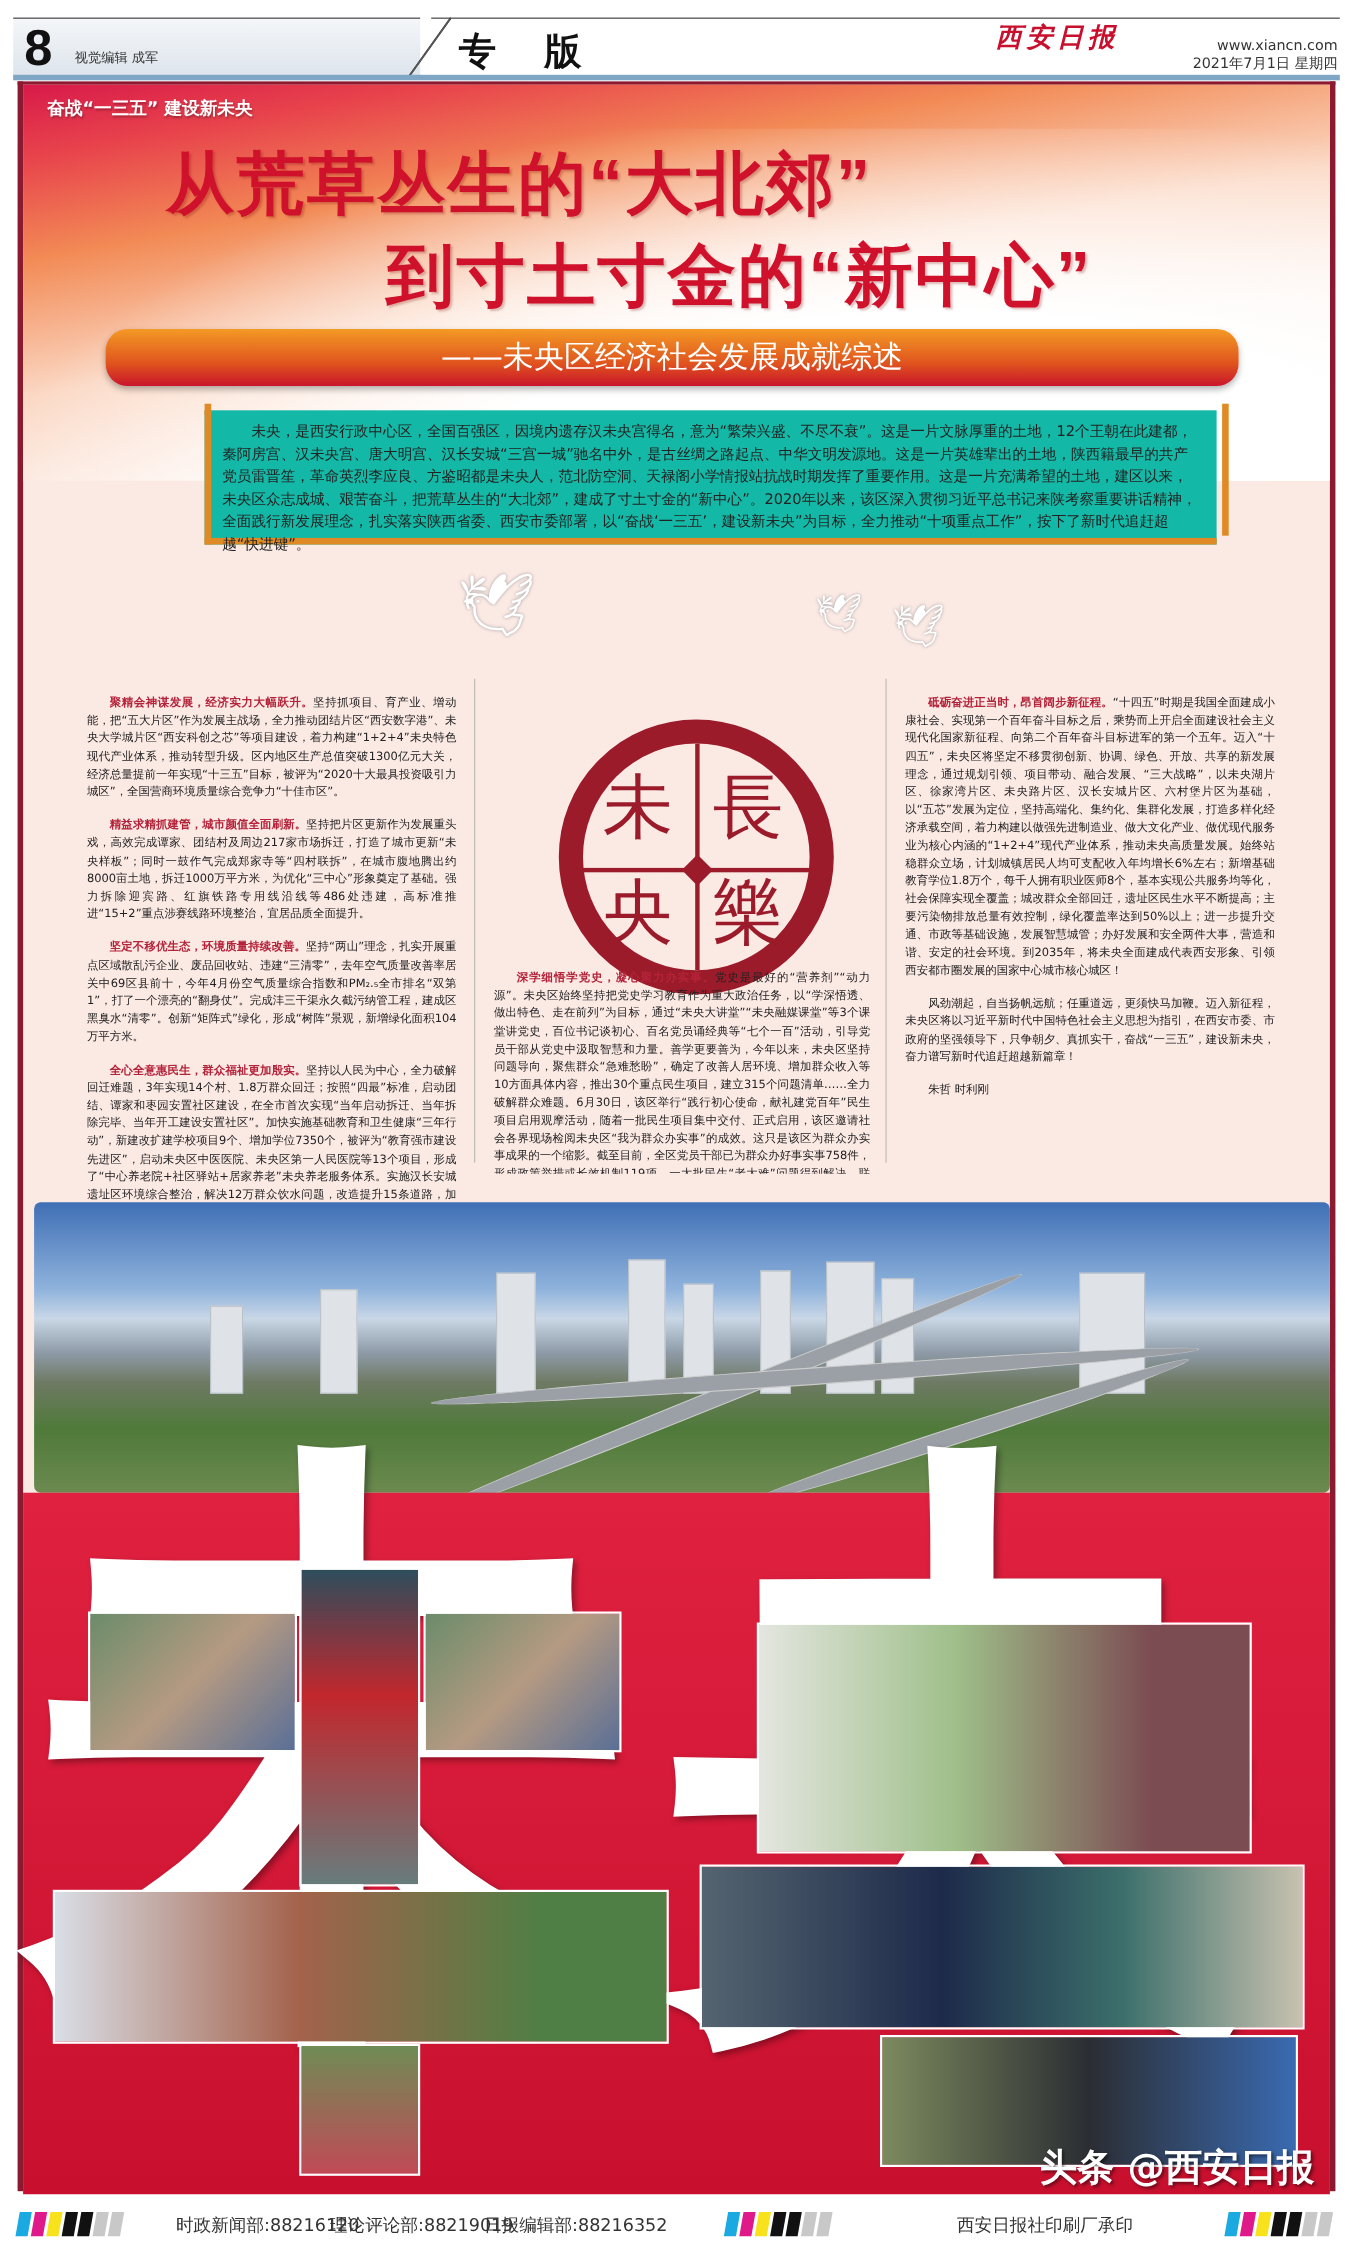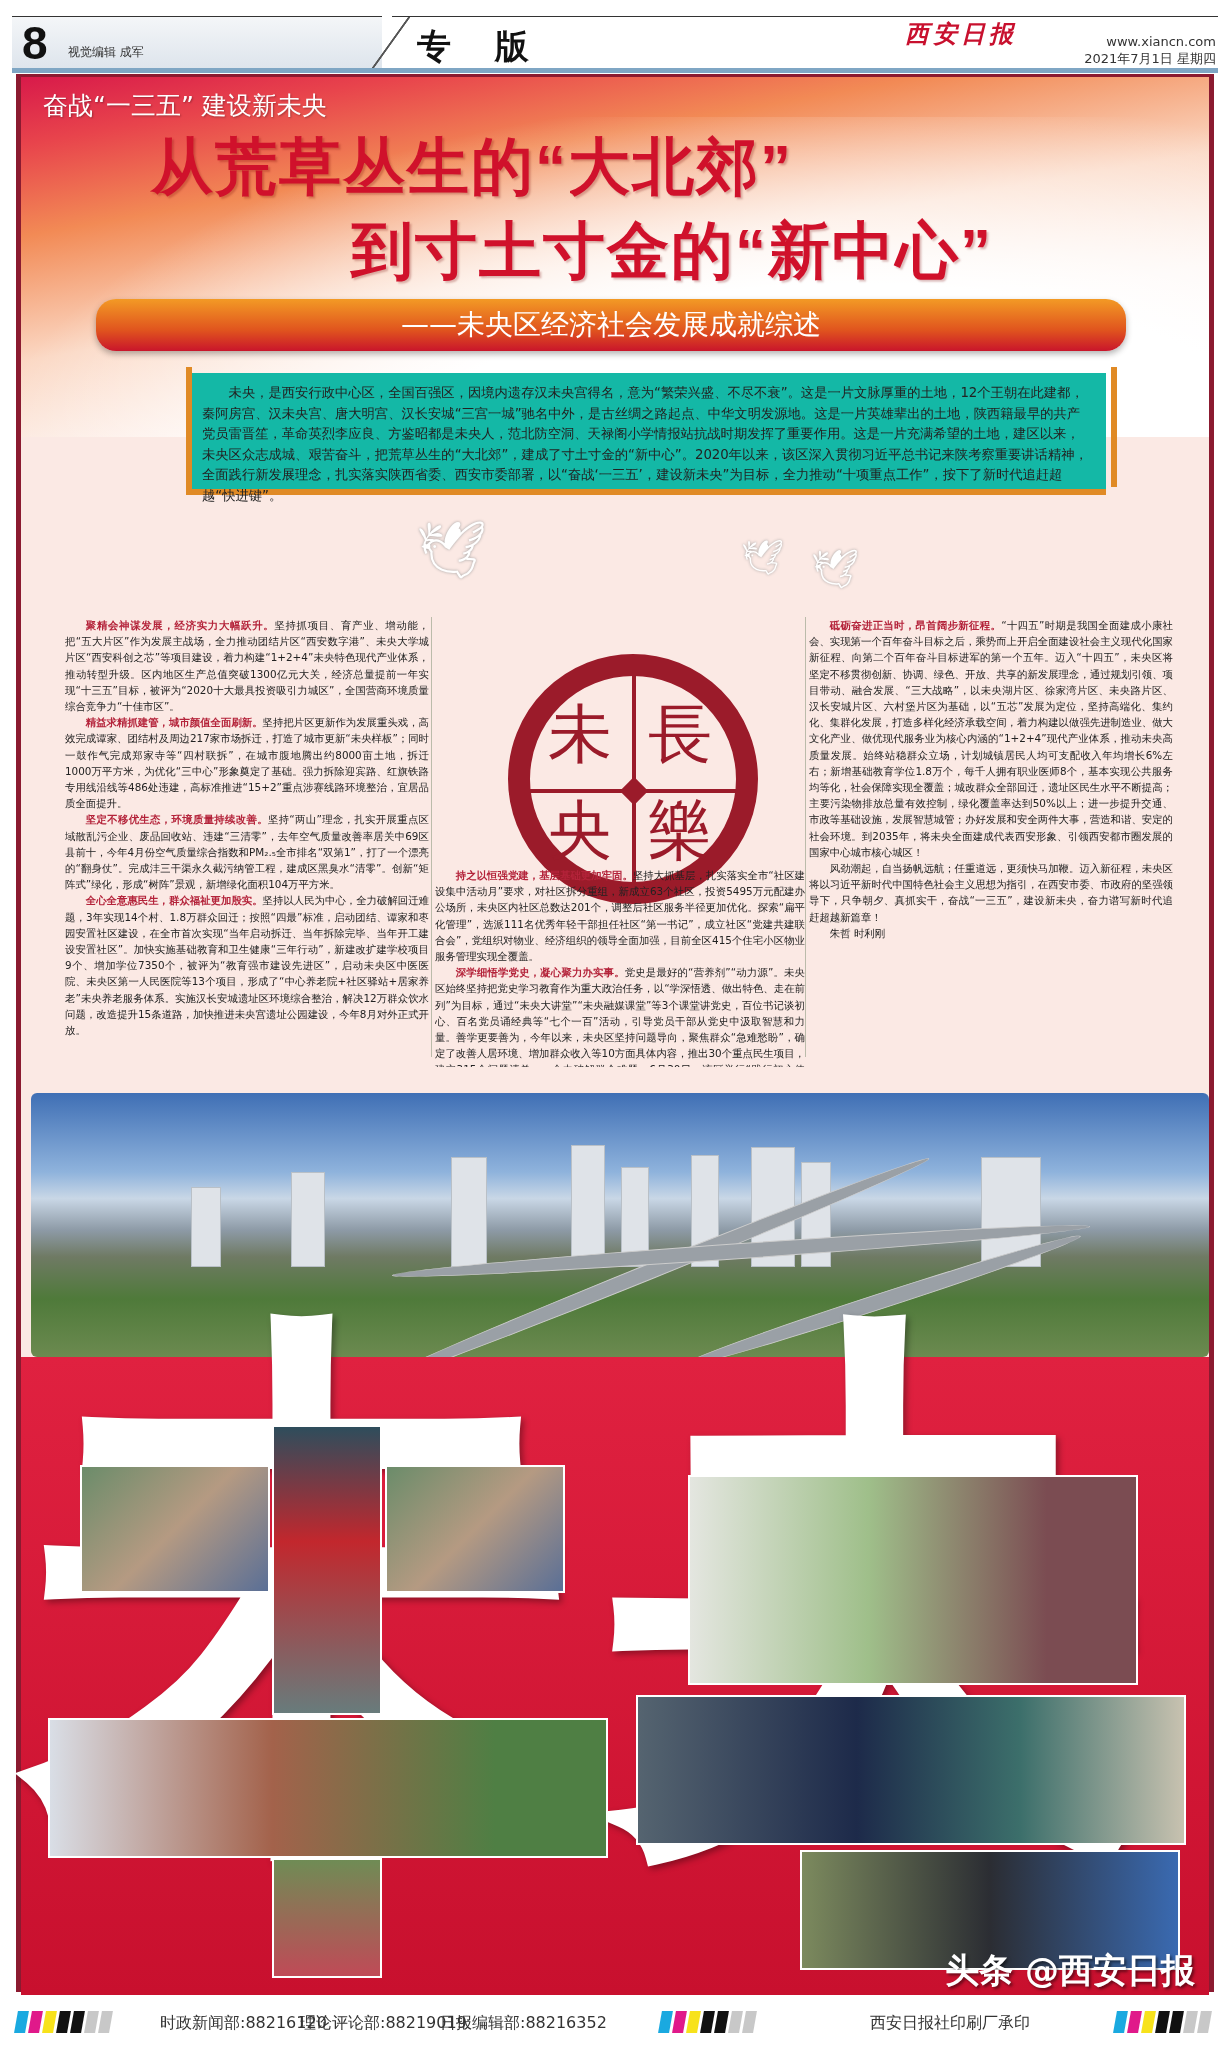--- a/index.html
+++ b/index.html
@@ -10,30 +10,30 @@
   .page-no{position:absolute;left:10px;top:6px;font-family:"Liberation Sans",sans-serif;font-weight:bold;font-size:46px;line-height:46px;color:#111}
   .editor{position:absolute;left:56px;top:30px;font-size:12px;color:#333}
   .section{position:absolute;left:405px;top:24px;font-size:34px;font-weight:bold;letter-spacing:16px;color:#111}
   .mh-rule{position:absolute;left:380px;top:16px;right:0;border-top:1px solid #333}
   .logo{position:absolute;left:893px;top:18px;font-family:"DejaVu Serif",serif;font-style:italic;font-weight:bold;font-size:24px;color:#c8102e;letter-spacing:4px}
   .site{position:absolute;right:2px;top:33px;font-size:13px;color:#333;text-align:right;line-height:17px}
   .blue-bar{position:absolute;left:12px;top:68px;width:1206px;height:5px;background:#7fa6c4}
   .frame{position:absolute;left:16px;top:74px;width:1198px;height:1918px;border-left:5px solid #8b1a30;border-right:5px solid #8b1a30;border-top:3px solid #8b1a30;background:#fbe9e4}
   .header-bg{position:absolute;left:0;top:0;width:100%;height:360px;background:linear-gradient(170deg,#d81a4a 0%,#e8444c 12%,#f28a55 28%,#fbd8c4 50%,#fdf1ec 70%,#fff 100%)}
   .header-wave{position:absolute;left:0;top:40px;width:100%;height:320px;background:radial-gradient(ellipse at 70% 120%,#fff 40%,rgba(255,255,255,0) 75%)}
-  .kicker{position:absolute;left:22px;top:12px;font-size:25px;font-weight:normal;color:#fff;text-shadow:1px 1px 2px rgba(0,0,0,.3)}
+  .kicker{position:absolute;left:22px;top:12px;font-size:16px;font-weight:bold;color:#fff;text-shadow:1px 1px 2px rgba(0,0,0,.3)}
   .headline{position:absolute;font-family:"Liberation Sans",sans-serif;font-weight:bold;color:#d0112b;text-shadow:2px 2px 2px rgba(120,0,0,.25);letter-spacing:2px}
   .h1{left:130px;top:48px;font-size:62px}
   .h2{left:330px;top:132px;font-size:62px}
   .subtitle-bar{position:absolute;left:75px;top:222px;width:1030px;height:52px;border-radius:20px;background:linear-gradient(#f39a25,#e0541e 60%,#c9152b);box-shadow:0 3px 6px rgba(0,0,0,.3);color:#fff;font-size:28px;text-align:center;line-height:52px}
   .intro{position:absolute;left:165px;top:296px;width:920px;height:122px;background:#14b8a6;border:6px solid #e08a25;border-top:none;border-right:none;font-size:13.3px;line-height:20.5px;padding:10px 16px 0 10px;text-indent:2em;color:#222}
   .intro:before{content:"";position:absolute;left:-6px;top:-6px;width:6px;height:10px;background:#e08a25}
   .intro-corner-r{position:absolute;left:1090px;top:290px;width:6px;height:120px;background:#e08a25}
   .col{position:absolute;font-size:10.4px;line-height:16.2px;color:#222;text-align:justify;text-indent:2em}
-  .col p{margin:0}
+  .col p{margin:14px}
   .lead{color:#b4233a;font-weight:bold}
   .col-left{left:44px;top:540px;width:364px}
   .col-mid{left:414px;top:790px;width:370px}
   .col-right{left:788px;top:540px;width:364px}
   .divider{position:absolute;width:1px;background:#bba;}
   .seal{position:absolute;left:487px;top:577px;width:250px;height:250px;border-radius:50%;border:22px solid #9b1b2a;background:transparent}
   .seal-cross-h{position:absolute;left:0;top:113px;width:206px;height:4px;background:#9b1b2a}
   .seal-cross-v{position:absolute;left:102px;top:0;width:4px;height:206px;background:#9b1b2a}
   .seal-dot{position:absolute;left:94px;top:105px;width:20px;height:20px;background:#9b1b2a;transform:rotate(45deg)}
   .seal-char{position:absolute;font-family:"DejaVu Serif",serif;font-size:64px;color:#9b1b2a;line-height:64px}
@@ -98,21 +98,20 @@
 
   <div class="col col-left">
     <p><span class="lead">聚精会神谋发展，经济实力大幅跃升。</span><span>坚持抓项目、育产业、增动能，把“五大片区”作为发展主战场，全力推动团结片区“西安数字港”、未央大学城片区“西安科创之芯”等项目建设，着力构建“1+2+4”未央特色现代产业体系，推动转型升级。区内地区生产总值突破1300亿元大关，经济总量提前一年实现“十三五”目标，被评为“2020十大最具投资吸引力城区”，全国营商环境质量综合竞争力“十佳市区”。</span></p>
     <p><span class="lead">精益求精抓建管，城市颜值全面刷新。</span><span>坚持把片区更新作为发展重头戏，高效完成谭家、团结村及周边217家市场拆迁，打造了城市更新“未央样板”；同时一鼓作气完成郑家寺等“四村联拆”，在城市腹地腾出约8000亩土地，拆迁1000万平方米，为优化“三中心”形象奠定了基础。强力拆除迎宾路、红旗铁路专用线沿线等486处违建，高标准推进“15+2”重点涉赛线路环境整治，宜居品质全面提升。</span></p>
     <p><span class="lead">坚定不移优生态，环境质量持续改善。</span><span>坚持“两山”理念，扎实开展重点区域散乱污企业、废品回收站、违建“三清零”，去年空气质量改善率居关中69区县前十，今年4月份空气质量综合指数和PM₂.₅全市排名“双第1”，打了一个漂亮的“翻身仗”。完成沣三干渠永久截污纳管工程，建成区黑臭水“清零”。创新“矩阵式”绿化，形成“树阵”景观，新增绿化面积104万平方米。</span></p>
     <p><span class="lead">全心全意惠民生，群众福祉更加殷实。</span><span>坚持以人民为中心，全力破解回迁难题，3年实现14个村、1.8万群众回迁；按照“四最”标准，启动团结、谭家和枣园安置社区建设，在全市首次实现“当年启动拆迁、当年拆除完毕、当年开工建设安置社区”。加快实施基础教育和卫生健康“三年行动”，新建改扩建学校项目9个、增加学位7350个，被评为“教育强市建设先进区”，启动未央区中医医院、未央区第一人民医院等13个项目，形成了“中心养老院+社区驿站+居家养老”未央养老服务体系。实施汉长安城遗址区环境综合整治，解决12万群众饮水问题，改造提升15条道路，加快推进未央宫遗址公园建设，今年8月对外正式开放。</span></p>
   </div>
   <div class="divider" style="left:410px;top:540px;height:440px"></div>
 
   <div class="col col-mid" style="height:200px;overflow:hidden">
-    <p><span class="lead">持之以恒强党建，基层基础更加牢固。</span><span>坚持大抓基层，扎实落实全市“社区建设集中活动月”要求，对社区拆分重组，新成立63个社区，投资5495万元配建办公场所，未央区内社区总数达201个，调整后社区服务半径更加优化。探索“扁平化管理”，选派111名优秀年轻干部担任社区“第一书记”，成立社区“党建共建联合会”，党组织对物业、经济组织的领导全面加强，目前全区415个住宅小区物业服务管理实现全覆盖。</span></p>
     <p><span class="lead">深学细悟学党史，凝心聚力办实事。</span><span>党史是最好的“营养剂”“动力源”。未央区始终坚持把党史学习教育作为重大政治任务，以“学深悟透、做出特色、走在前列”为目标，通过“未央大讲堂”“未央融媒课堂”等3个课堂讲党史，百位书记谈初心、百名党员诵经典等“七个一百”活动，引导党员干部从党史中汲取智慧和力量。善学更要善为，今年以来，未央区坚持问题导向，聚焦群众“急难愁盼”，确定了改善人居环境、增加群众收入等10方面具体内容，推出30个重点民生项目，建立315个问题清单……全力破解群众难题。6月30日，该区举行“践行初心使命，献礼建党百年”民生项目启用观摩活动，随着一批民生项目集中交付、正式启用，该区邀请社会各界现场检阅未央区“我为群众办实事”的成效。这只是该区为群众办实事成果的一个缩影。截至目前，全区党员干部已为群众办好事实事758件，形成政策举措或长效机制119项，一大批民生“老大难”问题得到解决，联系服务群众的“最后一米”正在加速打通……未央区人民的获得感、幸福感和满意度不断提高。</span></p>
   </div>
   <div class="divider" style="left:784px;top:540px;height:440px"></div>
 
   <div class="col col-right" style="height:450px;overflow:hidden">
     <p><span class="lead">砥砺奋进正当时，昂首阔步新征程。</span><span>“十四五”时期是我国全面建成小康社会、实现第一个百年奋斗目标之后，乘势而上开启全面建设社会主义现代化国家新征程、向第二个百年奋斗目标进军的第一个五年。迈入“十四五”，未央区将坚定不移贯彻创新、协调、绿色、开放、共享的新发展理念，通过规划引领、项目带动、融合发展、“三大战略”，以未央湖片区、徐家湾片区、未央路片区、汉长安城片区、六村堡片区为基础，以“五芯”发展为定位，坚持高端化、集约化、集群化发展，打造多样化经济承载空间，着力构建以做强先进制造业、做大文化产业、做优现代服务业为核心内涵的“1+2+4”现代产业体系，推动未央高质量发展。始终站稳群众立场，计划城镇居民人均可支配收入年均增长6%左右；新增基础教育学位1.8万个，每千人拥有职业医师8个，基本实现公共服务均等化，社会保障实现全覆盖；城改群众全部回迁，遗址区民生水平不断提高；主要污染物排放总量有效控制，绿化覆盖率达到50%以上；进一步提升交通、市政等基础设施，发展智慧城管；办好发展和安全两件大事，营造和谐、安定的社会环境。到2035年，将未央全面建成代表西安形象、引领西安都市圈发展的国家中心城市核心城区！</span></p>
     <p><span>风劲潮起，自当扬帆远航；任重道远，更须快马加鞭。迈入新征程，未央区将以习近平新时代中国特色社会主义思想为指引，在西安市委、市政府的坚强领导下，只争朝夕、真抓实干，奋战“一三五”，建设新未央，奋力谱写新时代追赶超越新篇章！</span></p>
     <p style="text-align:left;padding-right:30px"><span>朱哲  时利刚</span></p>
   </div>
 

